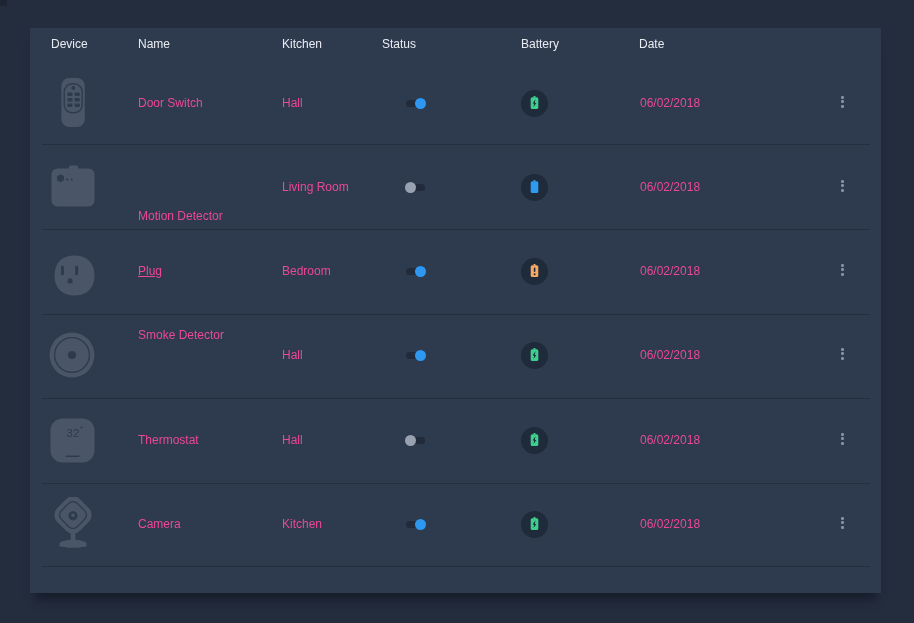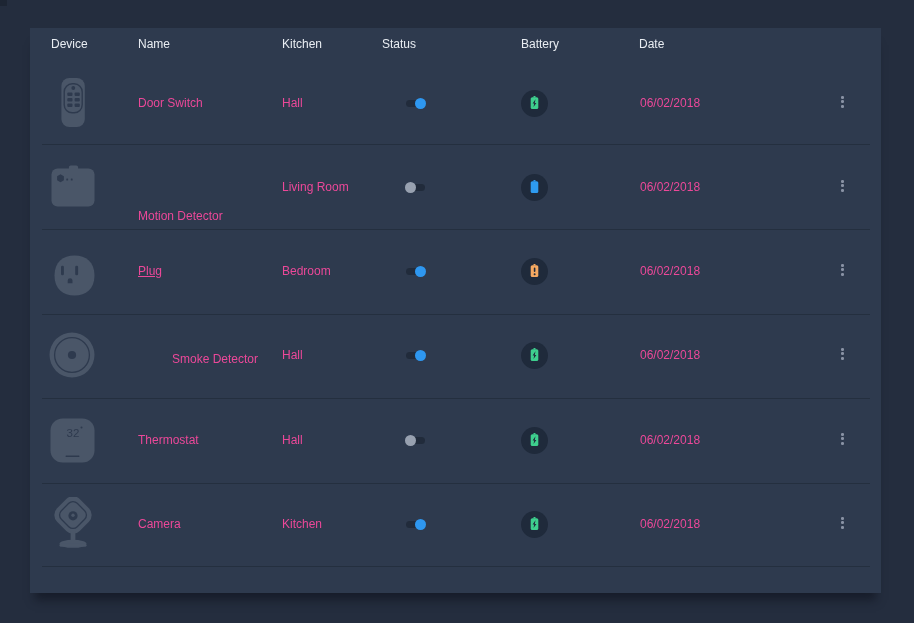--- a/index.html
+++ b/index.html
@@ -111,21 +111,21 @@
 <div class="dots" style="left:840.5px; top:264px;">
     <i></i>
     <i></i>
     <i></i>
   </div>
 <svg class="icon" style="left:48.900000000000006px; top:332.2px;" width="46" height="46" viewBox="0 0 46 46">
 <circle cx="23" cy="23" r="22.5" fill="#4a5668"></circle>
 <circle cx="23" cy="23" r="17.4" fill="none" stroke="#2e3a4e" stroke-width="1.3"></circle>
 <circle cx="23" cy="23" r="4.1" fill="#2e3a4e"></circle>
 </svg>
-<div class="cell" style="left:138px; top:352px;margin-left:34px;">Smoke Detector</div>
+<div class="cell" style="left:138px; top:328px;">Smoke Detector</div>
 <div class="cell" style="left:282px; top:348px;">Hall</div>
 <div class="toggle" style="left:406px; top:351.5px;">
     <div class="knob on"></div>
   </div>
 <svg class="bcirc" style="left:521px; top:341.5px;" width="27" height="27" viewBox="0 0 27 27">
     <circle cx="13.5" cy="13.5" r="13.5" fill="#1f2a3b"></circle>
     <rect x="12.4" y="5.9" width="2.2" height="1.6" rx="0.6" fill="#3ecf8e"></rect>
     <rect x="9.7" y="7.2" width="7.6" height="11.8" rx="1.6" fill="#3ecf8e"></rect>
     <path d="M14.5 9.3 L11.6 13.5 L13.2 13.5 L12.5 17.1 L15.4 12.9 L13.8 12.9 Z" fill="#1f2a3b"></path>
   </svg>

